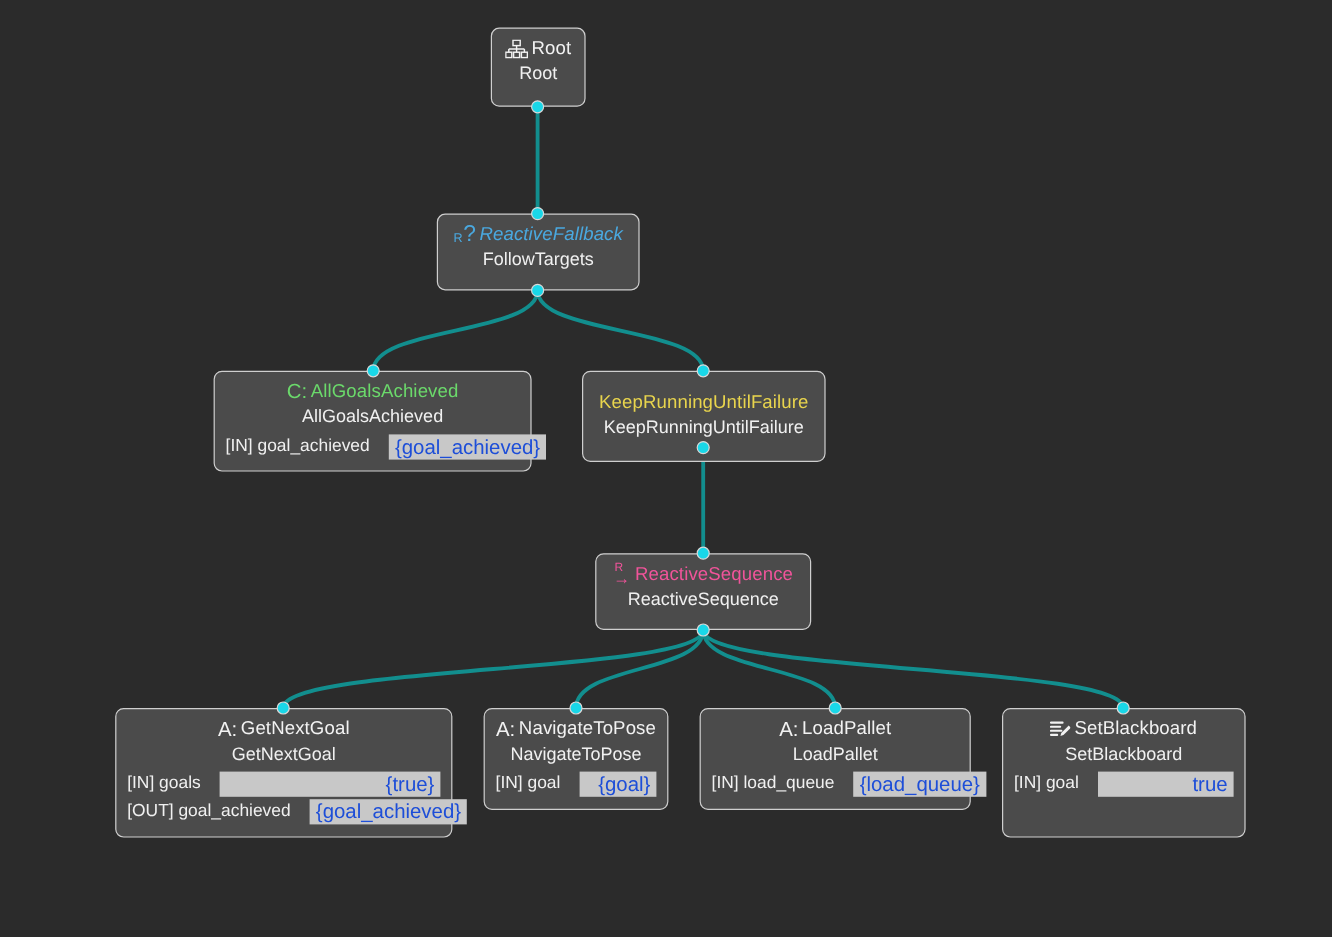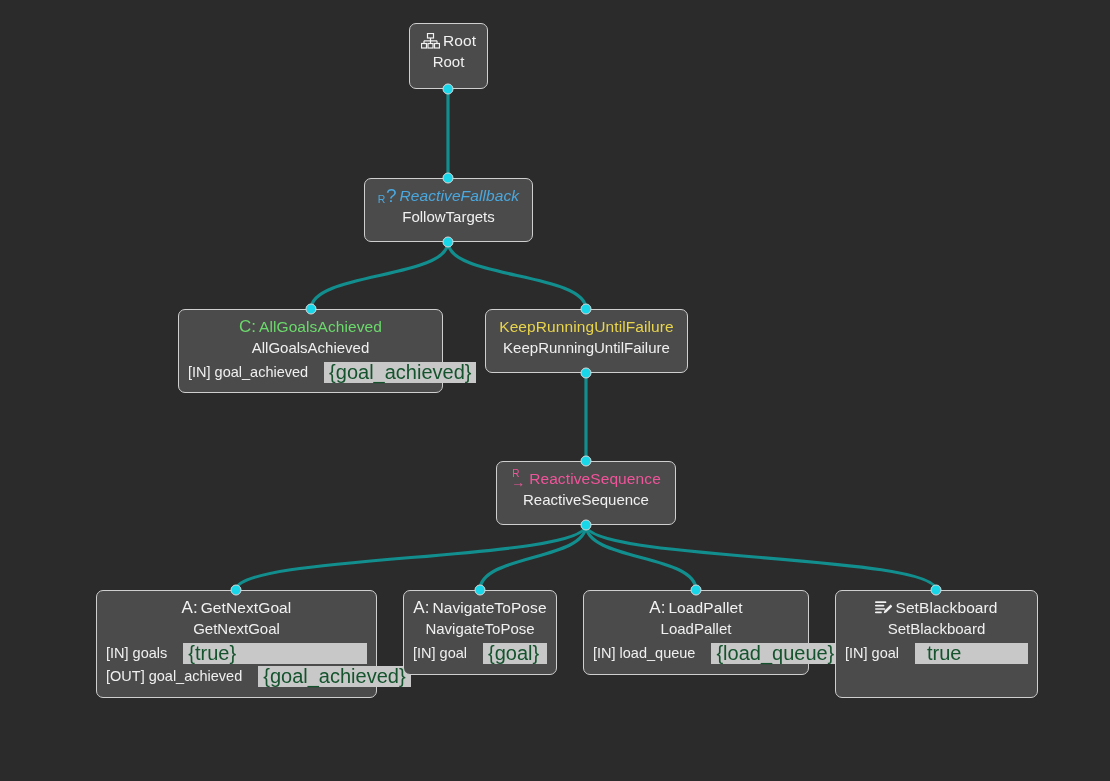--- a/index.html
+++ b/index.html
@@ -135,24 +135,24 @@
   .port-key {
     color: #f0f0f0;
     font-size: 14.5px;
     line-height: 21px;
     white-space: nowrap;
     flex: none;
   }
   .port-val {
     flex: 1 1 auto;
     background: #c8c8c8;
-    color: #14532d;
-    font-size: 20px;
+    color: #1d4ed8;
+    font-size: 17px;
     line-height: 21px;
-    text-align: left;
+    text-align: right;
     padding: 0 5px;
     white-space: nowrap;
     box-sizing: border-box;
   }
 
   
   .port-dot {
     position: absolute;
     width: 11px;
     height: 11px;
@@ -209,21 +209,21 @@
           <span class="title-text" style="color: rgb(107, 217, 107);">AllGoalsAchieved</span>
         </div>
         <div class="node-subtitle">AllGoalsAchieved</div>
         <div class="ports">
           <div class="port-row">
             <span class="port-key">[IN] goal_achieved</span>
             <span class="port-val" style="background: rgb(200, 200, 200);">{goal_achieved}</span>
           </div>
         </div>
       </div>
-      <div class="bt-node" style="left: 485px; top: 309px; width: 203px; height: 64px; background: rgb(75, 75, 75); border-color: rgb(207, 207, 207);">
+      <div class="bt-node" style="left: 485px; top: 309px; width: 203px; height: 76px; background: rgb(75, 75, 75); border-color: rgb(207, 207, 207); justify-content: center;">
         <div class="node-title">
           <span class="title-text" style="color: rgb(232, 212, 77);">KeepRunningUntilFailure</span>
         </div>
         <div class="node-subtitle">KeepRunningUntilFailure</div>
       </div>
       <div class="bt-node" style="left: 496px; top: 461px; width: 180px; height: 64px; background: rgb(75, 75, 75); border-color: rgb(207, 207, 207);">
         <div class="node-title">
           <span class="icon ico-rarrow" style="color: rgb(240, 84, 154);">
             <span class="sup-r">R</span>
             <span class="arw">→</span>

